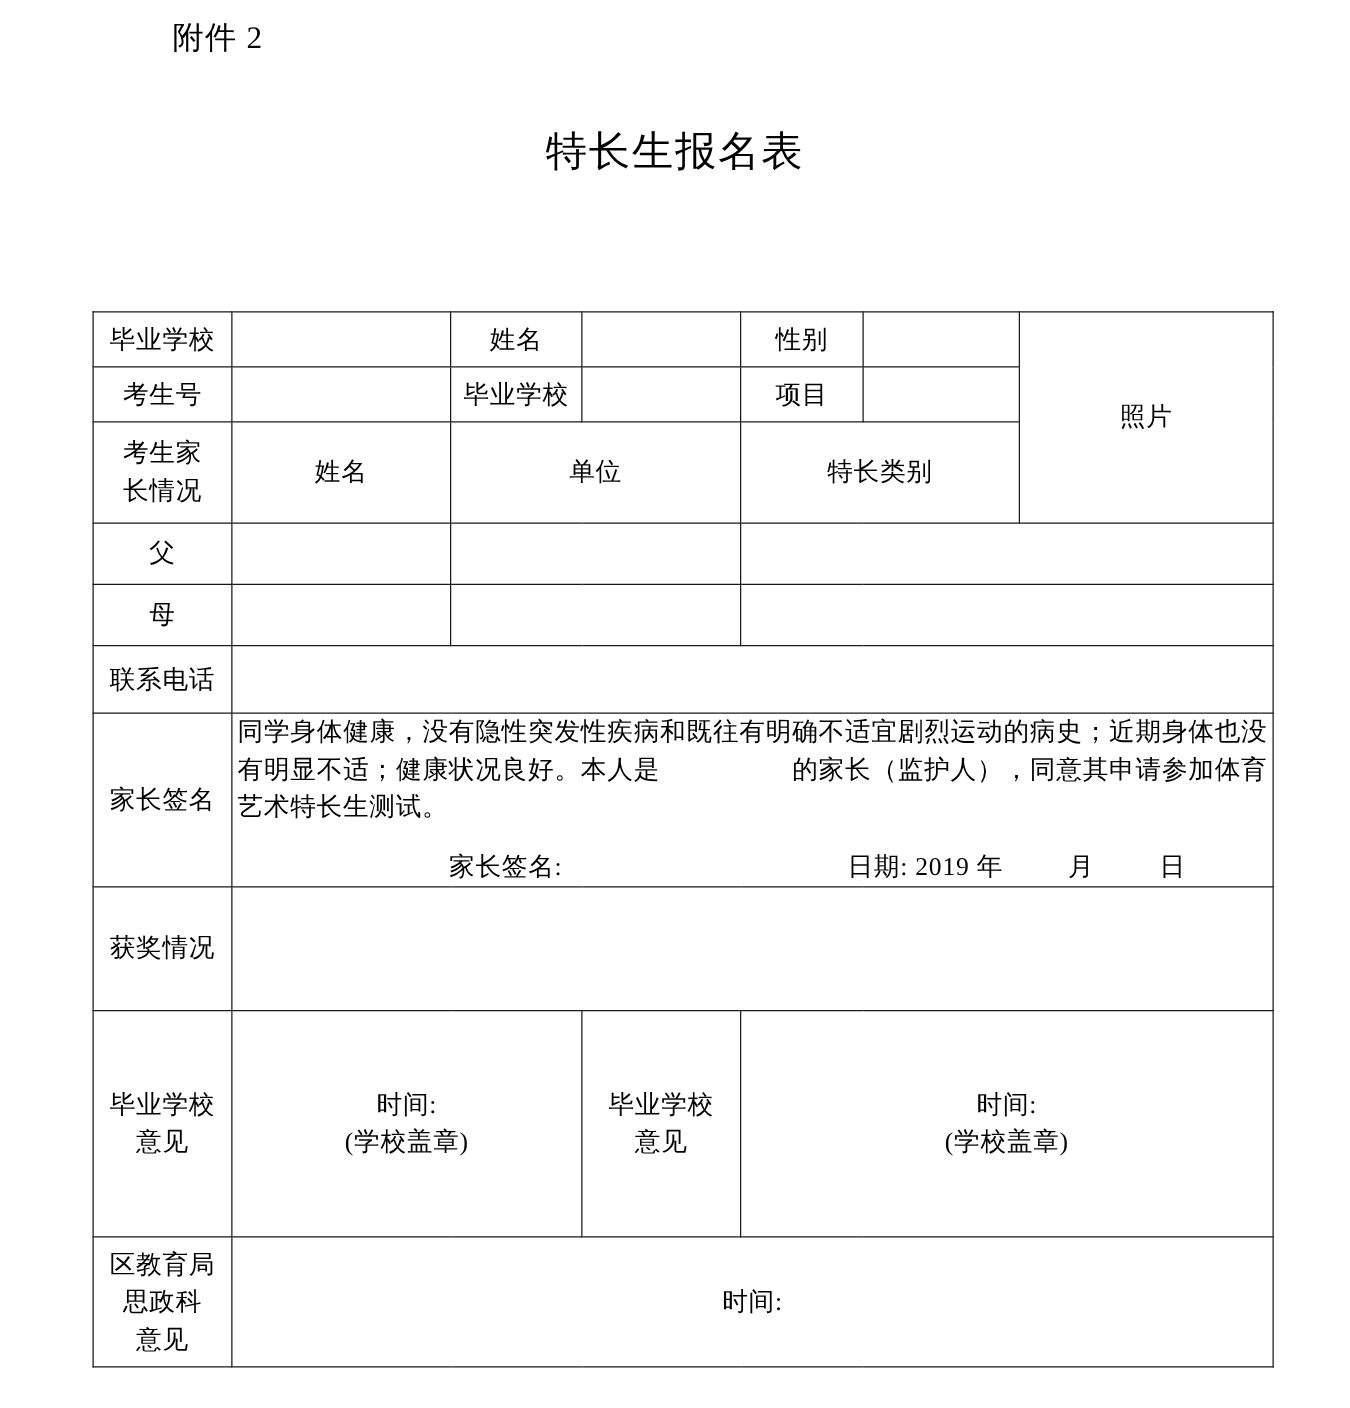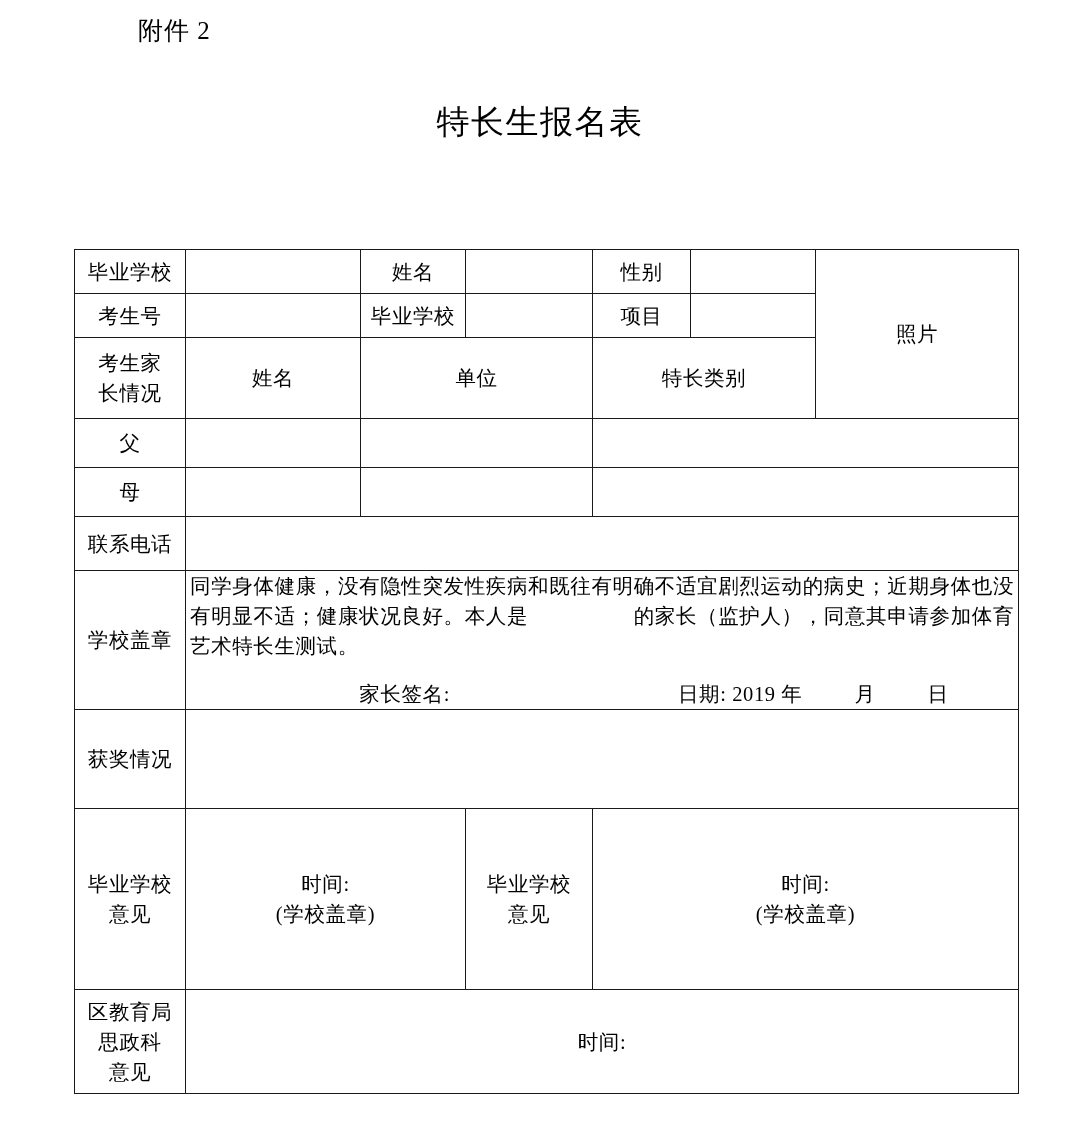--- a/index.html
+++ b/index.html
@@ -177,21 +177,21 @@
       <td colspan="2"></td>
       <td colspan="3"></td>
     </tr>
 
     <tr class="h-apply">
       <td class="label-cell">联系电话</td>
       <td colspan="6"></td>
     </tr>
 
     <tr class="h-opinion">
-      <td class="label-cell vcenter-label">学校盖章</td>
+      <td class="label-cell vcenter-label">家长签名</td>
       <td colspan="6" class="opinion-body">
         <p>同学身体健康，没有隐性突发性疾病和既往有明确不适宜剧烈运动的病史；近期身体也没有明显不适；健康状况良好。本人是　　　　　的家长（监护人），同意其申请参加体育艺术特长生测试。</p>
         <span class="sig-line"><span class="sig-indent"></span><span>家长签名:</span><span class="gap-sign"></span><span>日期:</span> <span>2019 年</span><span class="gap-ym"></span><span>月</span><span class="gap-md"></span><span>日</span></span>
       </td>
     </tr>
 
     <tr class="h-award">
       <td class="label-cell">获奖情况</td>
       <td colspan="6"></td>
     </tr>

